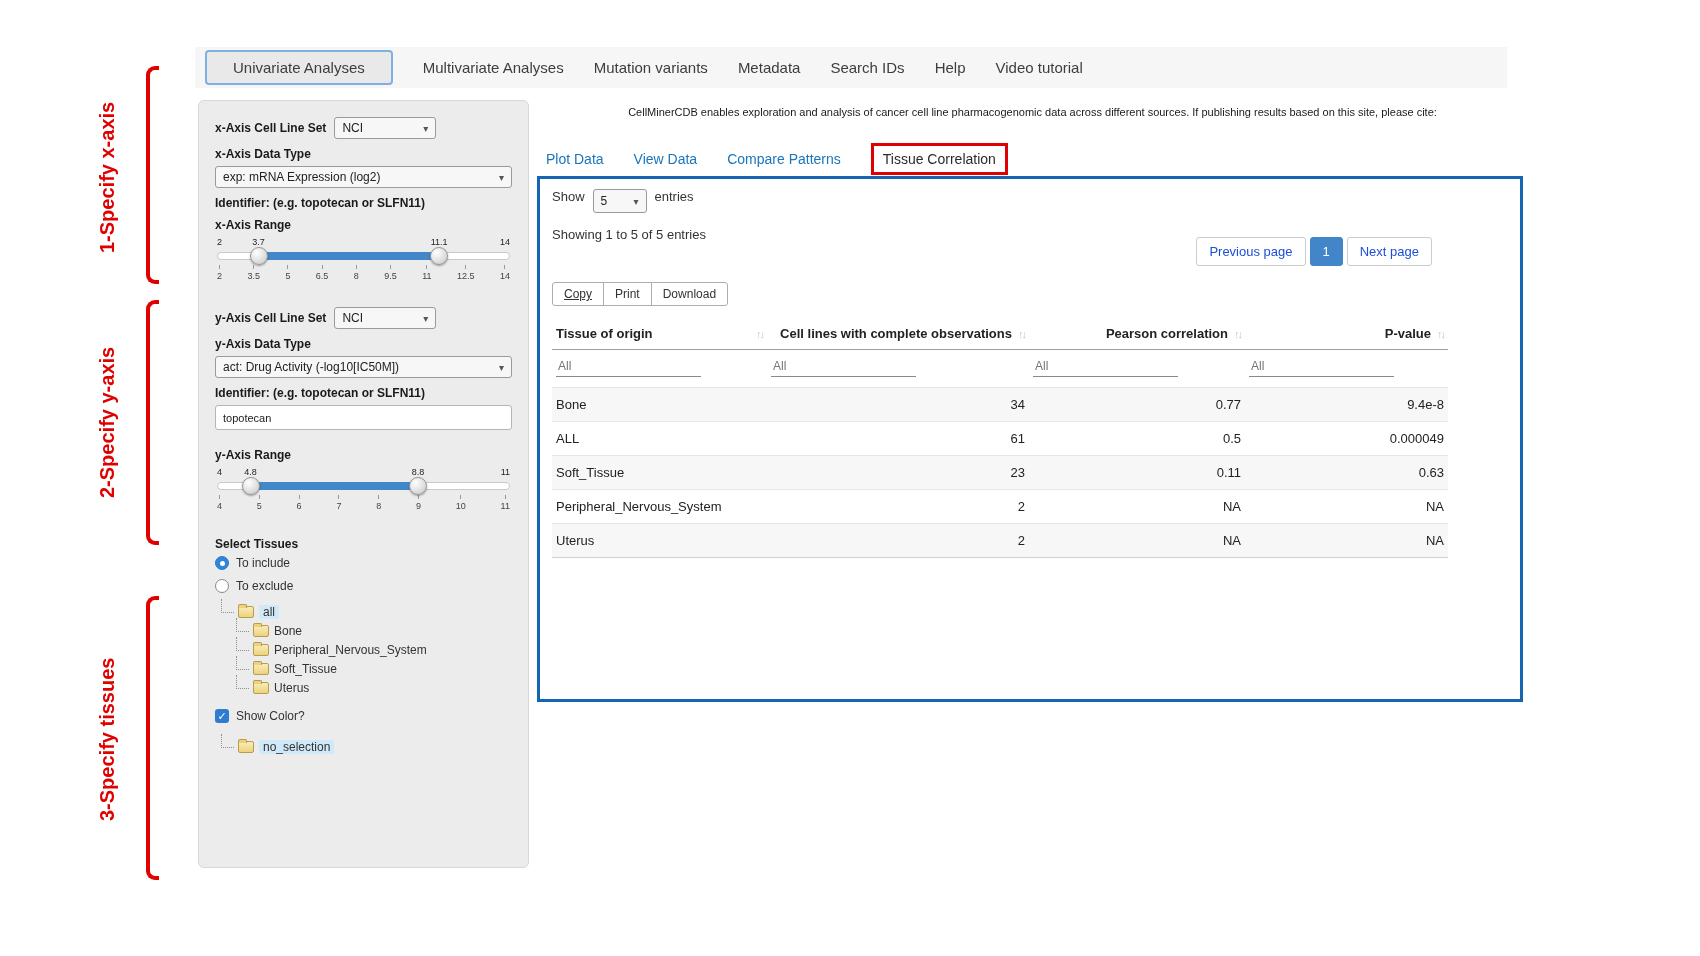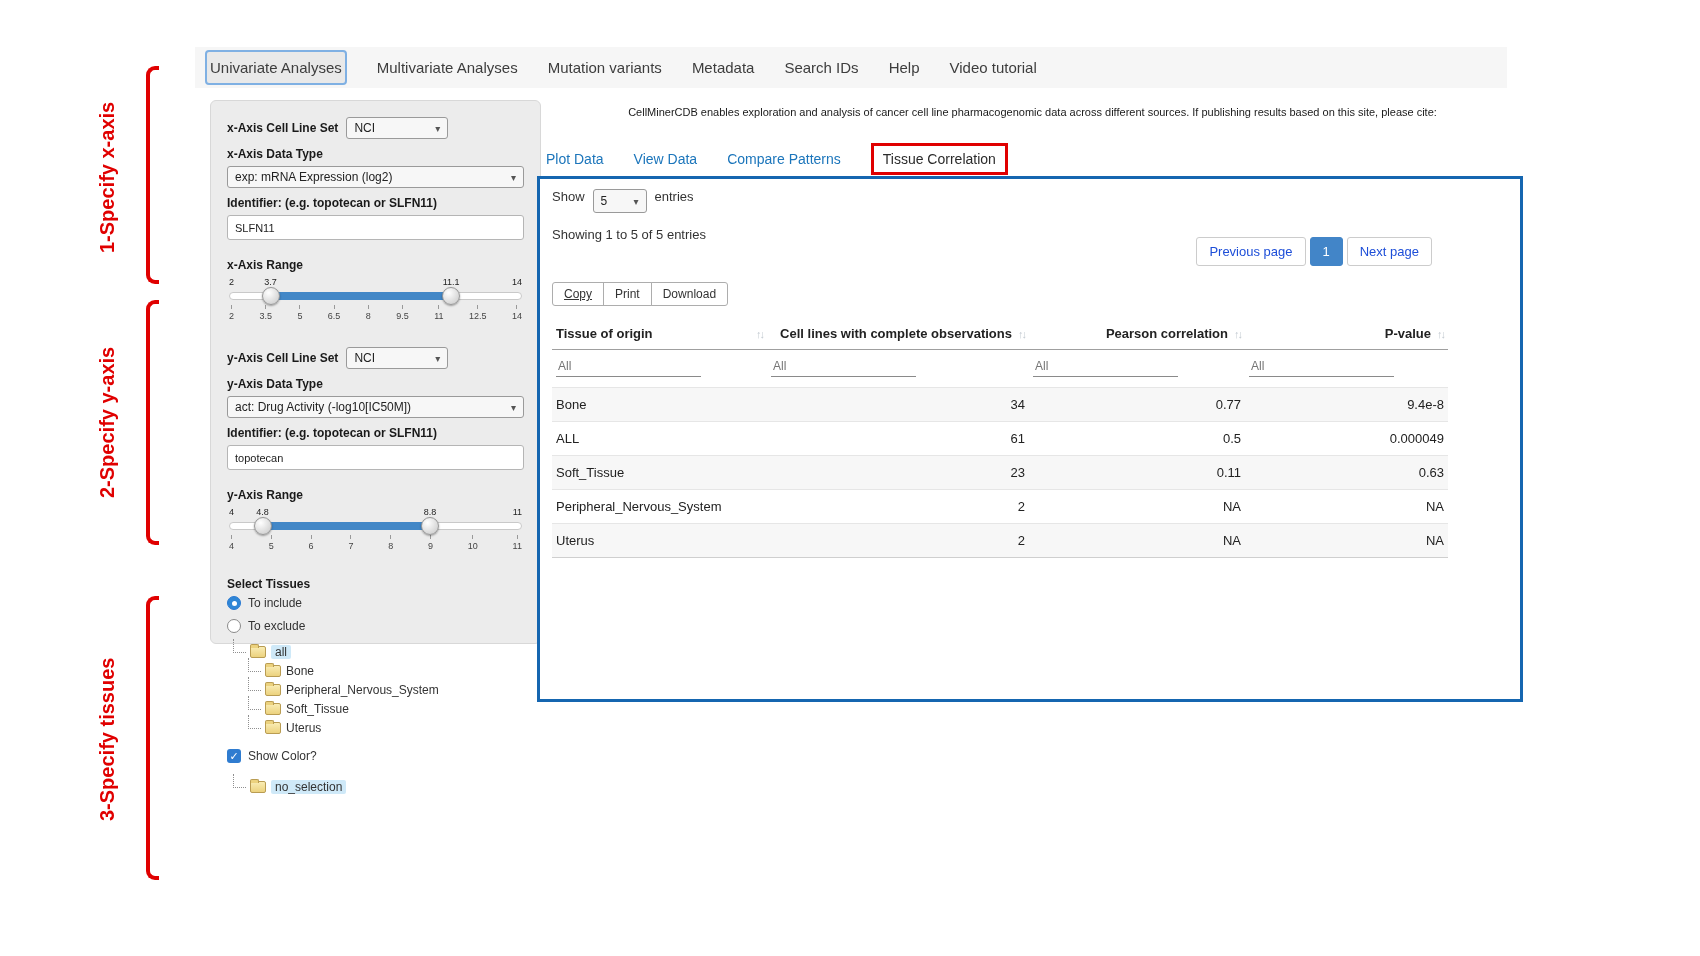--- a/index.html
+++ b/index.html
@@ -11,24 +11,24 @@
   .step-label { position:absolute; color:#e00000; font-weight:bold; font-size:20px;
     writing-mode:vertical-rl; transform:rotate(180deg); text-align:center; width:30px; white-space:nowrap; }
   .bracket { position:absolute; width:13px; border-left:4px solid #e00000;
     border-top:4px solid #e00000; border-bottom:4px solid #e00000;
     border-top-left-radius:9px; border-bottom-left-radius:9px; }
 
   
   .navbar { position:absolute; left:195px; top:47px; width:1312px; height:41px;
     background:#f6f6f6; display:flex; align-items:center; gap:30px; padding:0 10px; }
   .nav-tab { font-size:15px; color:#3d3d3d; cursor:pointer; white-space:nowrap; }
-  .nav-tab.active { background:#e9e9e9; border:2px solid #7fb0e3; border-radius:4px; padding:7px 3px; }
-
-  
-  .sidebar { position:absolute; left:210px; top:100px; width:331px; height:544px;
+  .nav-tab.active { background:#e9e9e9; border:2px solid #7fb0e3; border-radius:4px; padding:7px 26px; }
+
+  
+  .sidebar { position:absolute; left:198px; top:100px; width:331px; height:768px;
     background:#ececec; border:1px solid #d8d8d8; border-radius:6px; padding:16px; font-size:12px; }
   .fld-label { font-size:12px; font-weight:bold; color:#1a1a1a; margin-bottom:5px; }
   .inline-row { display:flex; align-items:center; gap:8px; margin-bottom:8px; }
   .inline-row .fld-label { margin-bottom:0; }
   .select-box { display:flex; align-items:center; justify-content:space-between;
     background:#f7f7f7; border:1px solid #9a9a9a; border-radius:3px; font-size:12px;
     color:#222; padding:3px 7px; cursor:pointer; white-space:nowrap; overflow:hidden; }
   .select-sm { width:102px; }
   .select-full { width:100%; margin-bottom:8px; }
   .chev { font-size:10px; color:#555; margin-left:6px; }
@@ -137,21 +137,20 @@
       </span>
     </div>
 
     <div class="fld-label">x-Axis Data Type</div>
     <div class="select-box select-full">
       <span>exp: mRNA Expression (log2)</span>
       <span class="chev">▾</span>
     </div>
 
     <div class="fld-label">Identifier: (e.g. topotecan or SLFN11)</div>
-    <input class="text-input" type="text" value="SLFN11" style="">
 
     <div class="fld-label" style="margin-top:8px;">x-Axis Range</div>
     <div class="slider">
       <div class="top-labels">
         <span class="tl edge-l">2</span>
         <span class="tl" style="left:14.2%;">3.7</span>
         <span class="tl" style="left:75.8%;">11.1</span>
         <span class="tl edge-r">14</span>
       </div>
       <div class="track">

